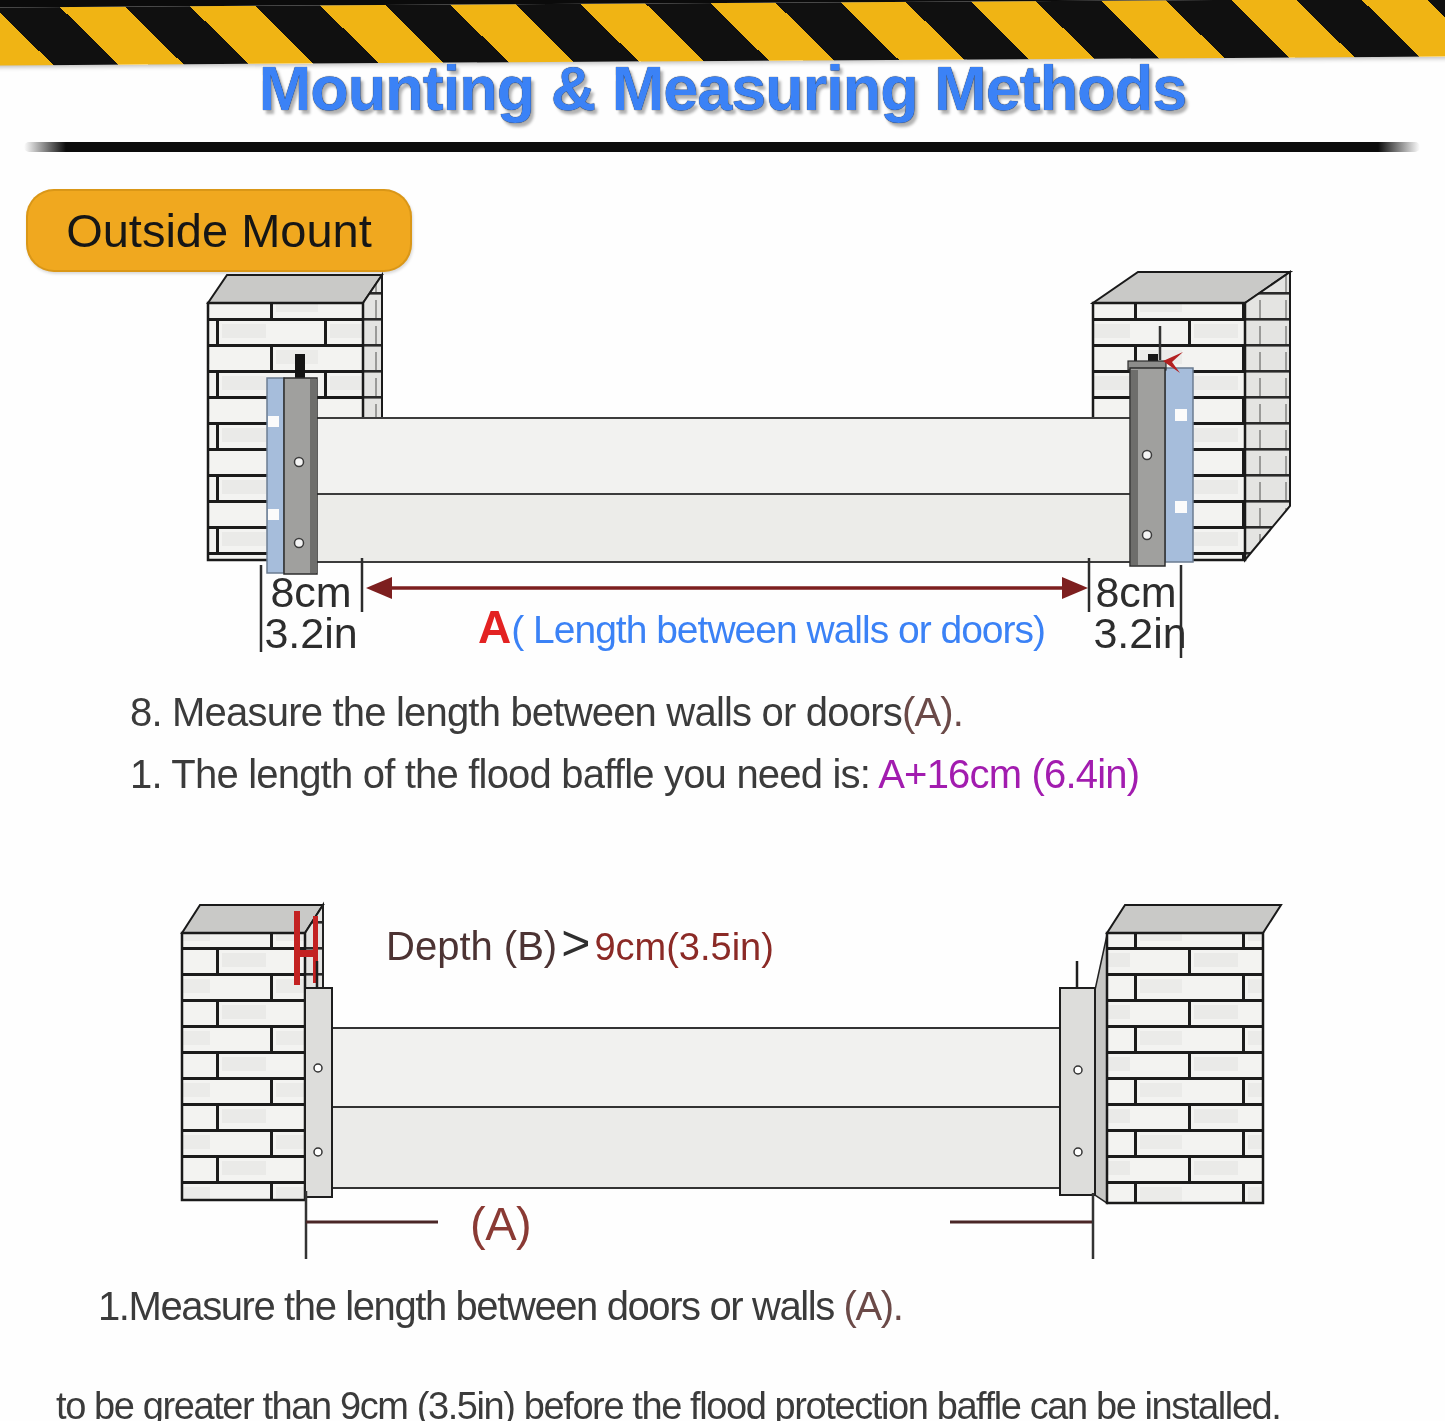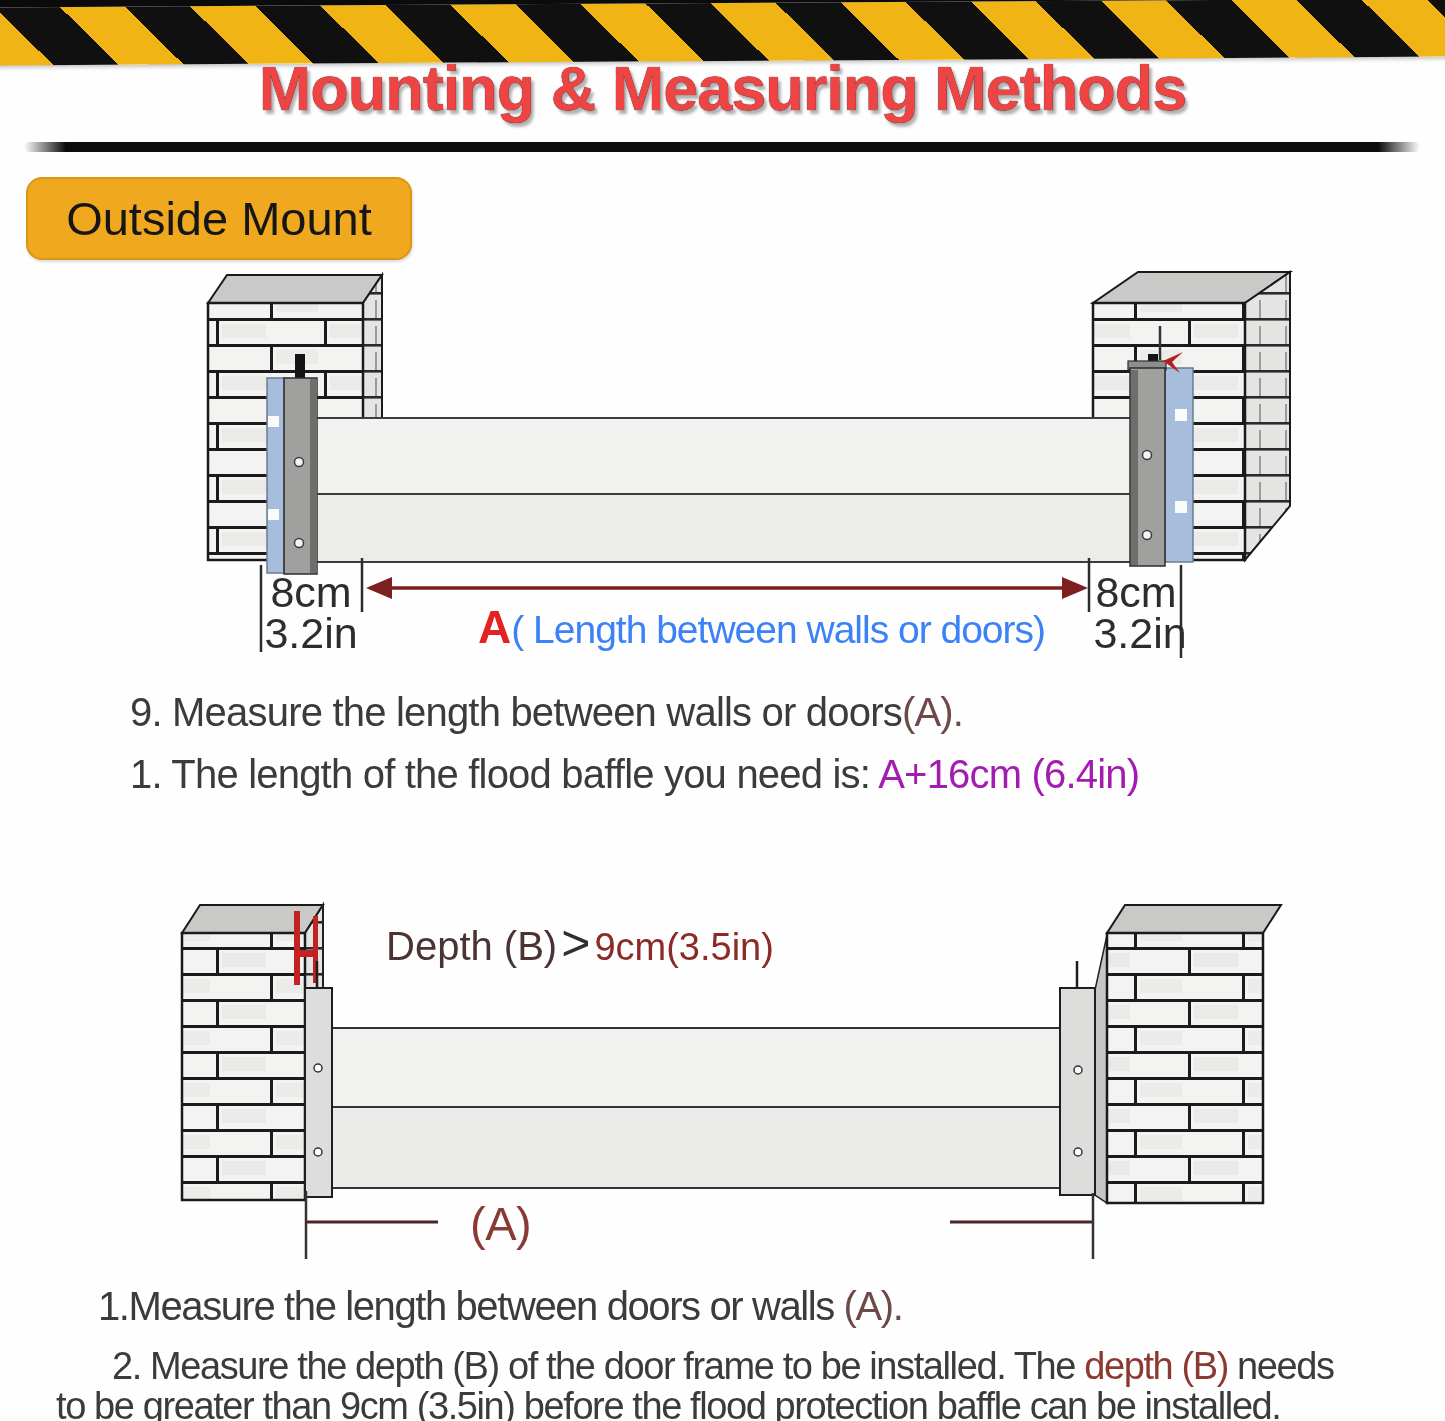--- a/index.html
+++ b/index.html
@@ -10,34 +10,34 @@
   
   .hazard{
     position:absolute;top:-6px;left:-12px;width:1470px;height:58px;
     transform:rotate(-0.35deg);
     background:repeating-linear-gradient(45deg,#f0b414 0 46px,#101010 46px 92px);
     border-top:9px solid #0b0b0b;
     box-shadow:0 2px 4px rgba(0,0,0,.25);
   }
   .title{
     position:absolute;top:52px;left:0;width:100%;text-align:center;
-    font-size:63px;font-weight:bold;letter-spacing:-1px;color:#ef4444;
+    font-size:63px;font-weight:bold;letter-spacing:-1px;color:#3b82f6;
     text-shadow:0 0 1px #000, 3px 4px 3px rgba(0,0,0,.30), -1px -1px 0 rgba(255,255,255,.35);
     white-space:nowrap;
   }
   .title-bar{
     position:absolute;top:142px;left:24px;width:1396px;height:10px;border-radius:5px;
     background:linear-gradient(90deg,rgba(12,12,12,0) 0%,#0c0c0c 3%,#0c0c0c 97%,rgba(12,12,12,0) 100%);
   }
   
   .badge{
-    position:absolute;left:26px;width:386px;height:83px;border-radius:16px;
+    position:absolute;left:26px;width:386px;height:83px;border-radius:28px;
     background:#f0a81f;box-shadow:inset 0 0 0 2px rgba(150,100,0,.25), 1px 2px 3px rgba(0,0,0,.15);
     display:flex;align-items:center;justify-content:center;
-    font-size:47px;color:#161616;white-space:nowrap;
+    font-size:47px;color:#161616;white-space:nowrap;margin-top:12px;
   }
   .badge.outside{top:177px;}
   .badge.inside{top:806px;}
   
   svg{position:absolute;left:0;}
   .lbl{position:absolute;white-space:nowrap;}
   .dim-num{font-size:43px;color:#2d2d2d;text-align:center;}
   .a-row{display:flex;align-items:baseline;}
   .a-letter{font-size:46px;font-weight:bold;color:#e32222;}
   .a-caption{font-size:39px;letter-spacing:-1px;color:#3b82f6;}
@@ -147,21 +147,21 @@
   <div class="lbl dim-num" style="left:263px;top:568px;width:96px">8cm</div>
   <div class="lbl dim-num" style="left:258px;top:609px;width:106px">3.2in</div>
   <div class="lbl dim-num" style="left:1090px;top:568px;width:92px">8cm</div>
   <div class="lbl dim-num" style="left:1092px;top:609px;width:96px">3.2in</div>
   <div class="lbl a-row" style="left:478px;top:600px">
     <span class="a-letter">A</span>
     <span class="a-caption">( Length between walls or doors)</span>
   </div>
 
   <div class="lbl step" style="left:130px;top:690px">
-    <span>9. Measure the length between walls or doors</span><span class="hl-muted">(A).</span>
+    <span>8. Measure the length between walls or doors</span><span class="hl-muted">(A).</span>
   </div>
   <div class="lbl step" style="left:130px;top:752px">
     <span>1. The length of the flood baffle you need is: </span><span class="hl-red">A+16cm (6.4in)</span>
   </div>
 
   <svg style="top:895px" width="1445" height="380" viewBox="0 0 1445 380">
     <g>
       <polygon points="182,38 305,38 323,10 200,10" fill="#c9c9c7" stroke="#1a1a1a" stroke-width="2"></polygon>
       <polygon points="305,38 323,10 323,268 305,293" fill="url(#sideface)" stroke="#1a1a1a" stroke-width="2"></polygon>
       <rect x="182" y="38" width="123" height="267" fill="url(#brick)" stroke="#1a1a1a" stroke-width="2.5"></rect>
@@ -211,18 +211,15 @@
     <span class="depth-gt">&gt;</span>
     <span class="depth-value">9cm(3.5in)</span>
   </div>
   <div class="lbl acustom-row" style="left:470px;top:1196px">
     <span class="acustom-paren">(A)</span>
   </div>
 
   <div class="lbl bstep" style="left:98px;top:1284px;font-size:40px">
     <span>1.Measure the length between doors or walls </span><span class="hl-muted">(A).</span>
   </div>
-  <div class="lbl bstep" style="left:112px;top:1344px">
-    <span>2. Measure the depth (B) of the door frame to be installed. The </span><span class="hl-maroon">depth (B)</span><span> needs</span>
-  </div>
   <div class="lbl bstep" style="left:56px;top:1384px">to be greater than 9cm (3.5in) before the flood protection baffle can be installed.</div>
 
 </div>
 
 </body></html>

